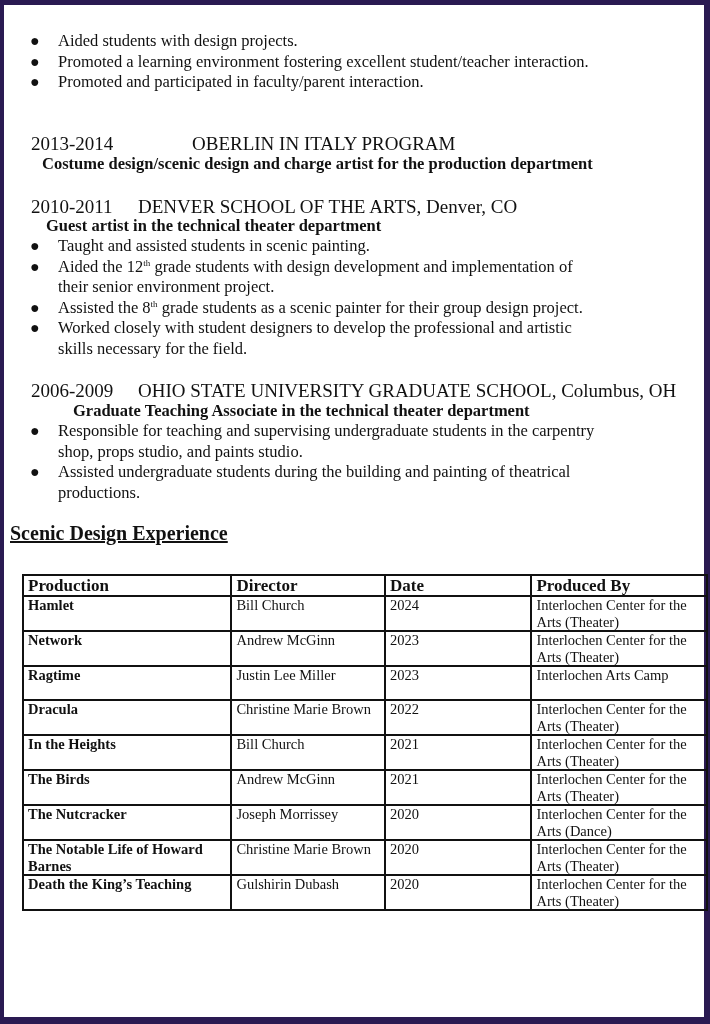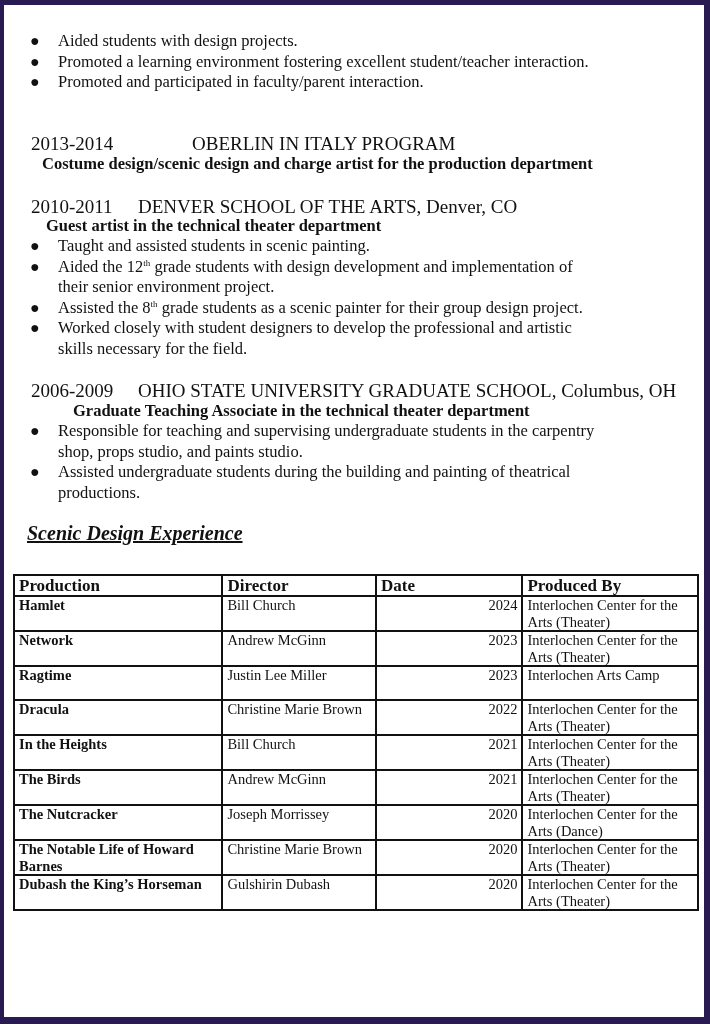--- a/index.html
+++ b/index.html
@@ -19,36 +19,35 @@
     position:relative; padding-left:54px; font-size:16.5px; line-height:20.5px;
   }
   .bullets li .dot {
     position:absolute; left:26px; top:0; font-size:16px;
   }
   .blk { position:absolute; left:0; width:700px; }
   .entry-head { position:absolute; left:15px; font-size:19px; white-space:pre;margin-left:12px; }
   .role { position:absolute; font-weight:bold; font-size:16.5px; }
   sup { font-size:9px; line-height:0; vertical-align:6px;text-align:center; }
   .section-title {
-    position:absolute; left:23px; top:517px; font-weight:bold; font-size:20px;
+    position:absolute; left:6px; top:517px; font-weight:bold; font-size:20px;
     text-decoration:underline;
-    font-style:italic;
   }
   table.exp {
-    position:absolute; left:9px; top:569px; width:686px;
+    position:absolute; left:18px; top:569px; width:686px;
     border-collapse:collapse; font-size:14.5px;padding-left:32px;
   }
   table.exp th, table.exp td {
     border:2px solid #111; padding:0 4px; vertical-align:top; text-align:left;
     line-height:16.5px;
   }
   table.exp th { font-size:17px; font-weight:bold; height:18px; line-height:19px; padding-top:0; }
   table.exp td { height:32px; }
   table.exp td.prod { font-weight:bold; }
-  table.exp td.date { text-align:right; }
+  table.exp td.date { text-align:left; }
   col.c1 { width:209px; } col.c2 { width:154px; } col.c3 { width:147px; } col.c4 { width:176px; }
 </style>
 </head>
 <body>
 
 <div class="page">
 
   <ul class="bullets blk" style="top:26px;">
     <li><span class="dot">●</span><span>Aided students with design projects.</span></li>
     <li><span class="dot">●</span><span>Promoted a learning environment fostering excellent student/teacher interaction.</span></li>
@@ -143,20 +142,20 @@
           <td class="date">2020</td>
           <td>Interlochen Center for the Arts (Dance)</td>
         </tr>
         <tr>
           <td class="prod">The Notable Life of Howard Barnes</td>
           <td>Christine Marie Brown</td>
           <td class="date">2020</td>
           <td>Interlochen Center for the Arts (Theater)</td>
         </tr>
         <tr>
-          <td class="prod">Dubash the King’s Horseman</td>
+          <td class="prod">Death the King’s Teaching</td>
           <td>Gulshirin Dubash</td>
           <td class="date">2020</td>
           <td>Interlochen Center for the Arts (Theater)</td>
         </tr>
       </tbody>
   </table>
 </div>
 
 </body></html>

